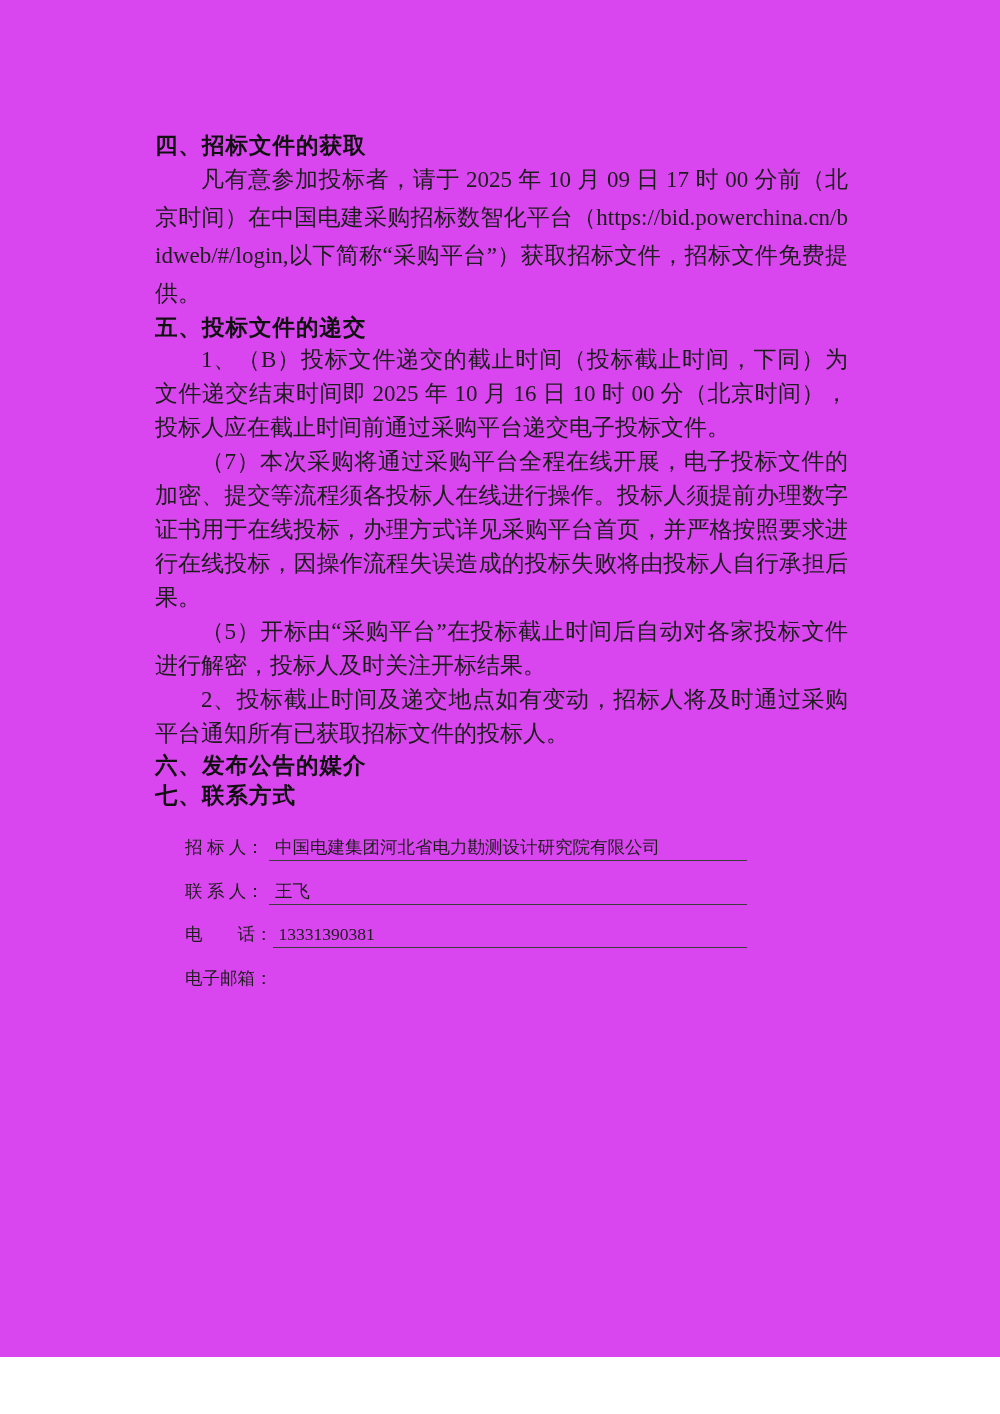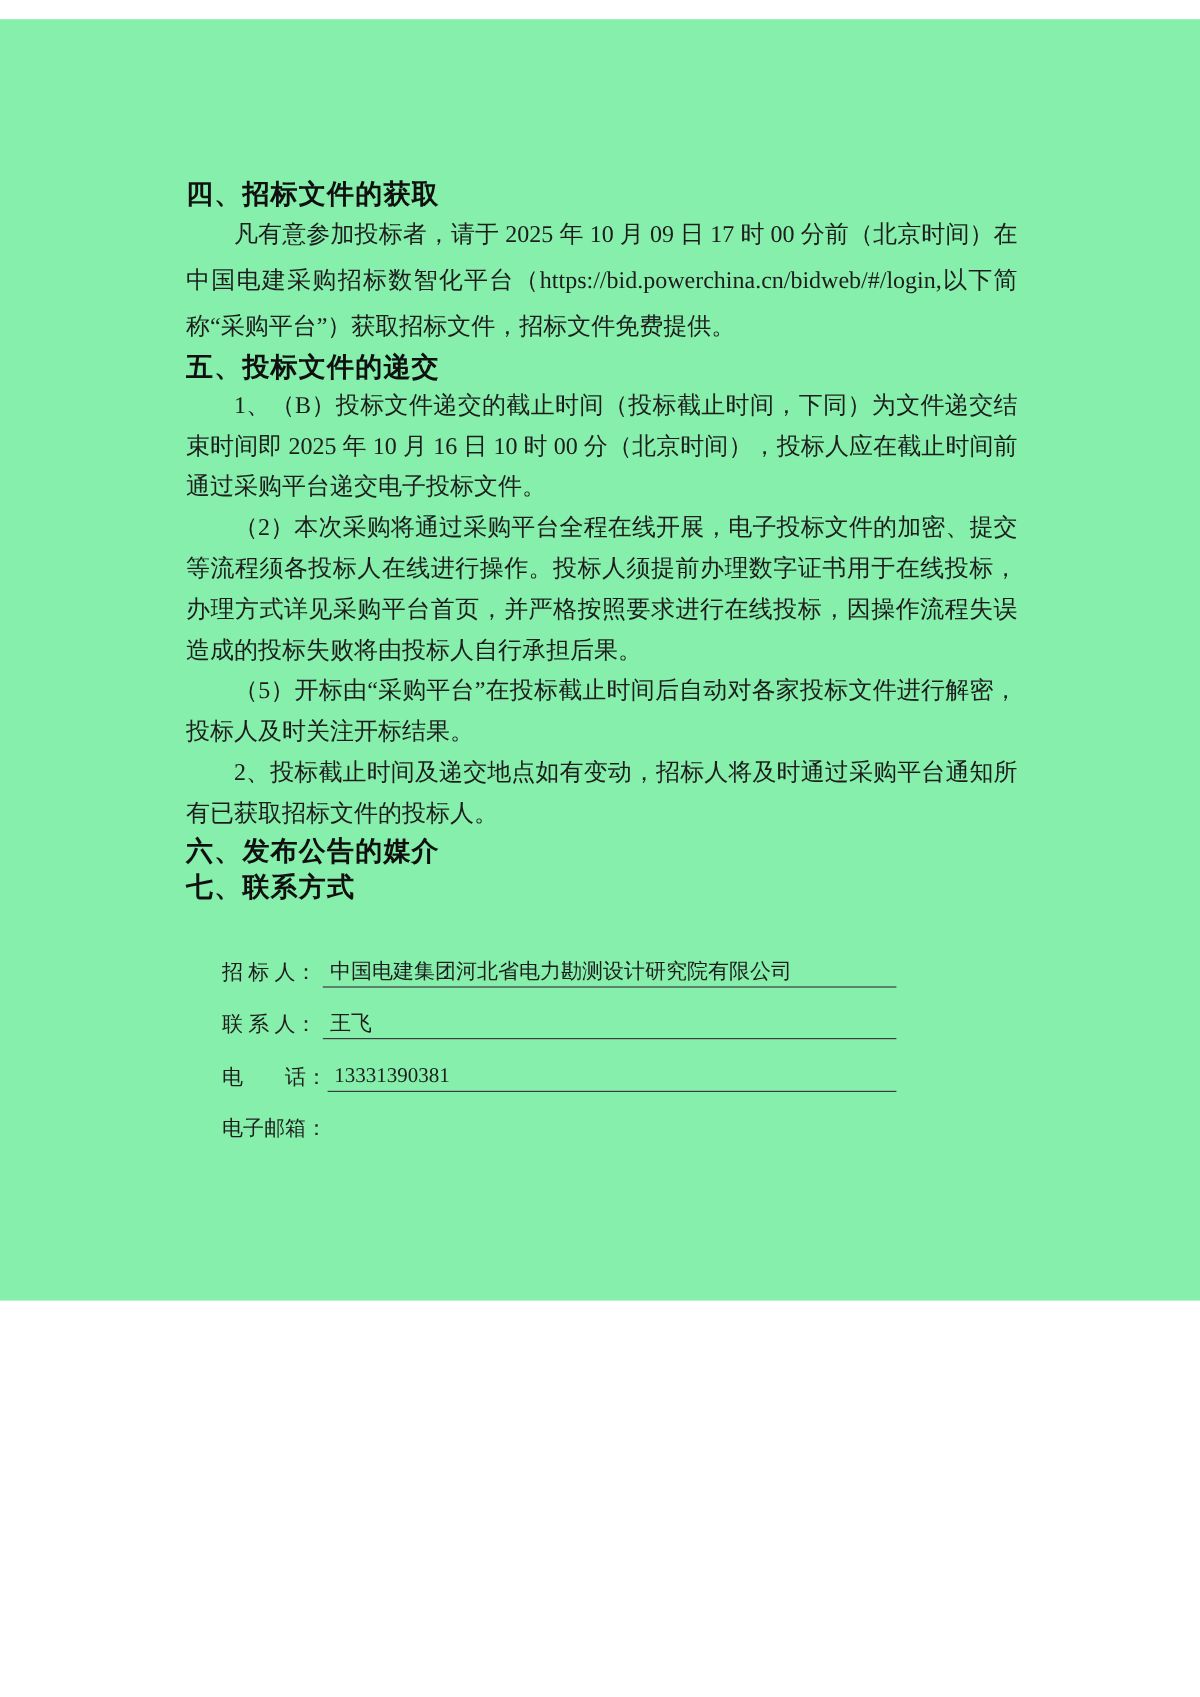--- a/index.html
+++ b/index.html
@@ -1,47 +1,46 @@
 <!DOCTYPE html>
 <html><head>
 <meta charset="utf-8">
 <style>
   html,body{margin:0;padding:0;background:#ffffff;}
   .page{
     position:relative;
-    width:1000px;height:1068px;
+    width:1000px;height:1357px;
     box-sizing:border-box;
-    background:#86efac;
+    background:#d946ef;
     padding:131px 152px 0 155px;
     font-family:"Liberation Serif","DejaVu Serif",serif;
     color:#1d1d1d;
     overflow:hidden;
-    margin-top:16px;
   }
   h2.sec{
     font-family:"Liberation Sans","DejaVu Sans",sans-serif;
     font-size:22.5px;line-height:30px;font-weight:700;color:#101010;
     margin:0;letter-spacing:1px;
   }
   .mt-h5{margin-top:20px;}
   .mt-h6{margin-top:28px;}
   .mt-h7{margin-top:22px;}
   p.body{
-    font-size:20px;margin:0;
+    font-size:23px;margin:0;
     text-align:justify;text-indent:2em;
     word-break:break-all;
   }
   .s4{line-height:38px;margin-top:31px;}
   .s5{line-height:34px;}
   .s5-first{margin-top:28px;}
   .s6{line-height:37px;margin-top:28px;}
   .bold{font-weight:400;}
   .contact{margin-top:24px;margin-left:30px;}
   .contact-row{
-    display:flex;height:43.5px;align-items:flex-end;
+    display:flex;height:43.5px;align-items:flex-start;
     font-size:17.5px;width:562px;
   }
   .contact-label{
     flex:0 0 84px;white-space:pre;line-height:25px;
   }
   .contact-value{
     flex:1;line-height:25px;white-space:pre;
     border-bottom:1.6px solid #3c3c3c;
     padding-left:6px;
   }
@@ -49,21 +48,21 @@
 </head>
 <body>
 
 <div class="page">
 
   <h2 class="sec">四、招标文件的获取</h2>
   <p class="body s4">凡有意参加投标者，请于 2025 年 10 月 09 日 17 时 00 分前（北京时间）在中国电建采购招标数智化平台（https://bid.powerchina.cn/bidweb/#/login,以下简称“采购平台”）获取招标文件，招标文件免费提供。</p>
 
   <h2 class="sec mt-h5">五、投标文件的递交</h2>
   <p class="body s5 s5-first">1、（B）投标文件递交的截止时间（投标截止时间，下同）为文件递交结束时间即 2025 年 10 月 16 日 10 时 00 分（北京时间），投标人应在截止时间前通过采购平台递交电子投标文件。</p>
-  <p class="body s5">（2）本次采购将通过采购平台全程在线开展，电子投标文件的加密、提交等流程须各投标人在线进行操作。投标人须提前办理数字证书用于在线投标，办理方式详见采购平台首页，并严格按照要求进行在线投标，因操作流程失误造成的投标失败将由投标人自行承担后果。</p>
+  <p class="body s5">（7）本次采购将通过采购平台全程在线开展，电子投标文件的加密、提交等流程须各投标人在线进行操作。投标人须提前办理数字证书用于在线投标，办理方式详见采购平台首页，并严格按照要求进行在线投标，因操作流程失误造成的投标失败将由投标人自行承担后果。</p>
   <p class="body s5">（5）开标由“采购平台”在投标截止时间后自动对各家投标文件进行解密，投标人及时关注开标结果。</p>
   <p class="body s5"><span>2、投标截止时间及递交地点如有变动，招标人将及时通过</span><span class="bold">采购平台</span><span>通知所有已获取招标文件的投标人。</span></p>
 
   <h2 class="sec mt-h6">六、发布公告的媒介</h2>
 
   <h2 class="sec mt-h7">七、联系方式</h2>
 
   <div class="contact">
     <div class="contact-row">
       <span class="contact-label">招 标 人：</span>

